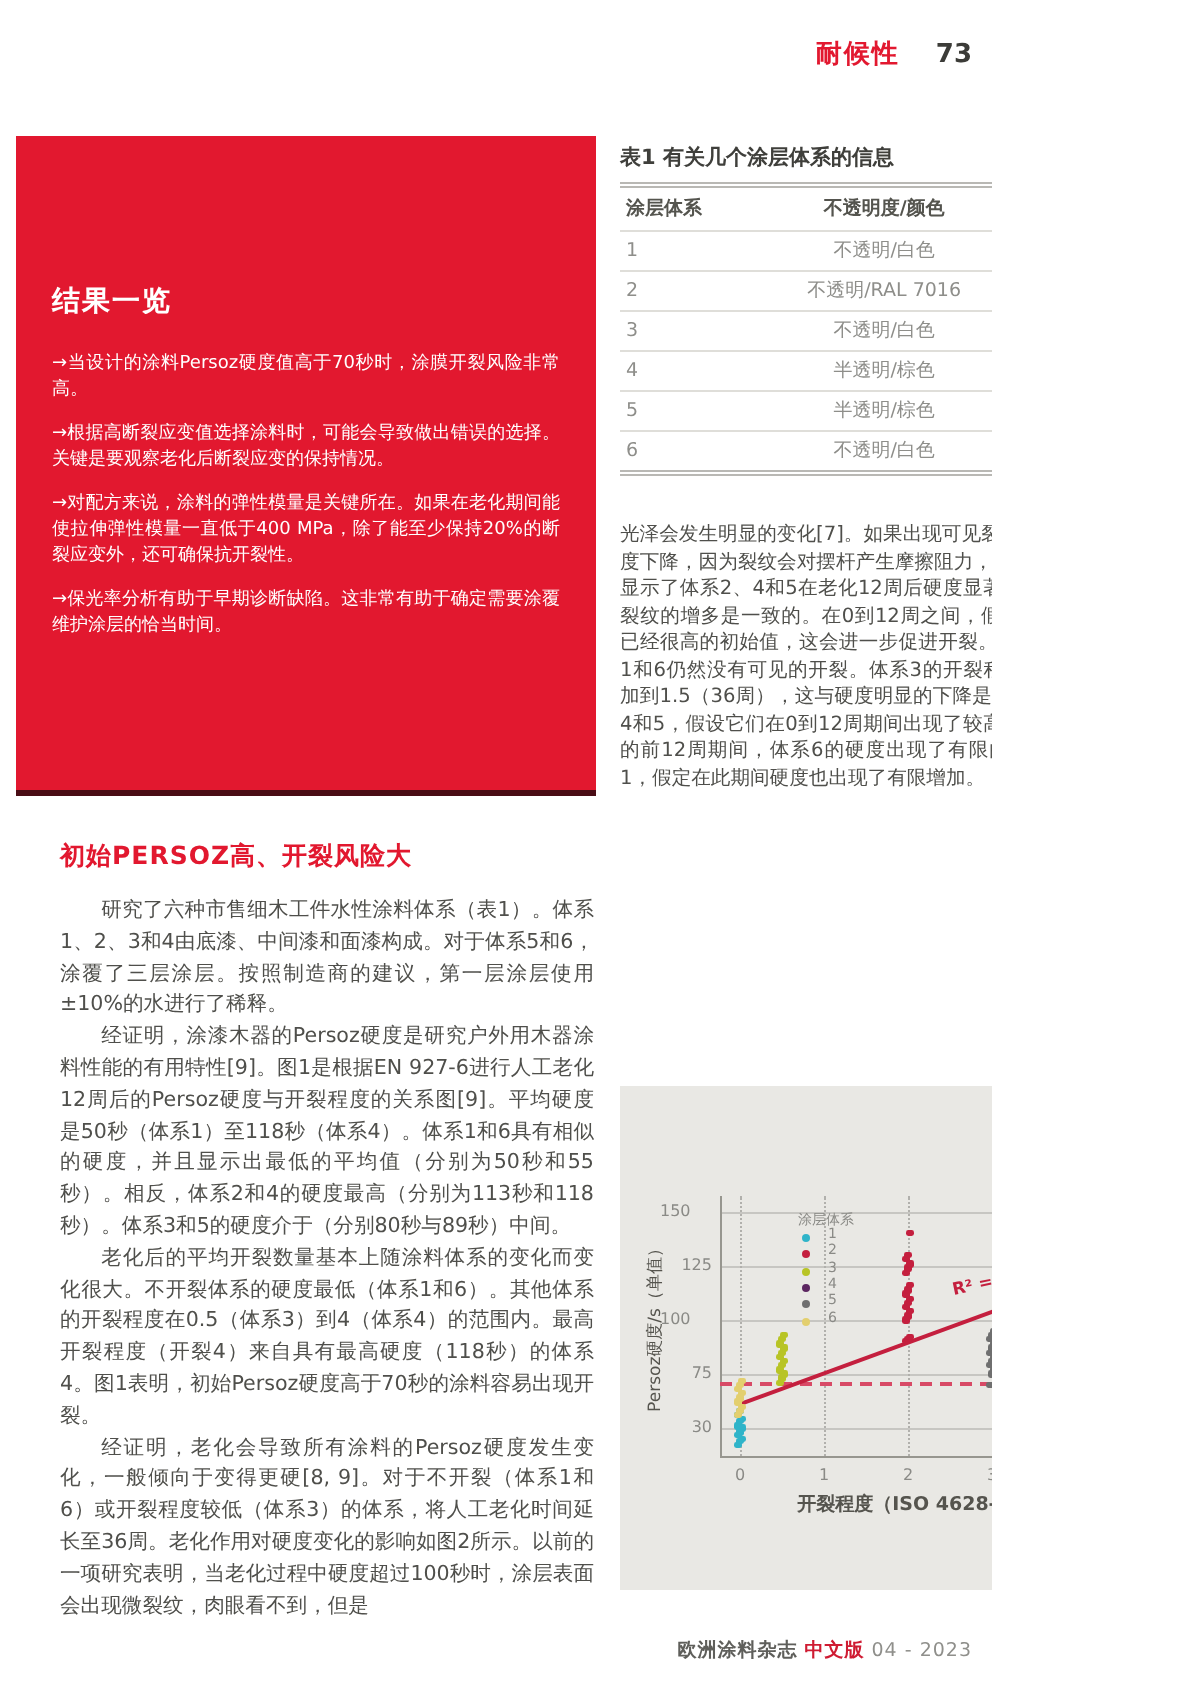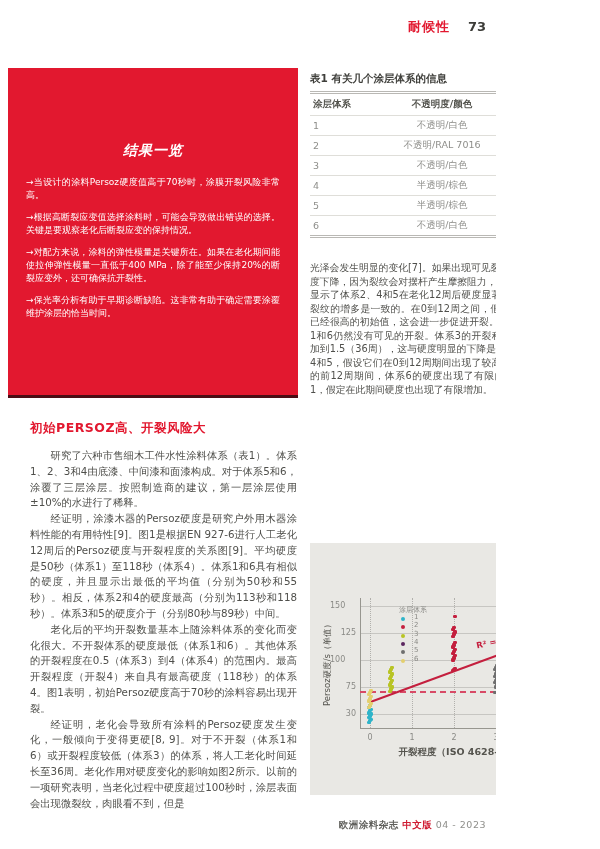--- a/index.html
+++ b/index.html
@@ -5,21 +5,21 @@
   html,body{margin:0;padding:0;background:#fff;}
   .page{position:relative;width:496px;height:849px;background:#ffffff;overflow:hidden;
         font-family:"DejaVu Sans","Liberation Sans",sans-serif;}
   
   .hdr{position:absolute;top:18px;right:10px;display:flex;gap:18px;align-items:baseline;}
   .hdr-topic{color:#e2182f;font-weight:bold;font-size:13px;letter-spacing:1px;}
   .hdr-page{color:#3c3c38;font-weight:bold;font-size:13px;}
   
   .sbox{position:absolute;left:8px;top:68px;width:290px;height:330px;background:#e2182f;
         border-bottom:3px solid #4a0d15;box-sizing:border-box;padding:0 18px;}
-  .sbox-title{margin-top:74px;text-align:center;color:#fff;font-weight:bold;font-size:14px;letter-spacing:1px;font-style:italic;}
+  .sbox-title{margin-top:74px;text-align:left;color:#fff;font-weight:bold;font-size:14px;letter-spacing:1px;}
   .sbox-list{margin-top:16px;}
   .bullet{margin-bottom:9px;font-size:9px;line-height:13px;color:#fff;text-align:justify;}
   
   .sec-h{position:absolute;left:30px;top:420px;color:#e2182f;font-weight:bold;font-size:12.5px;letter-spacing:0.5px;}
   .ltext{position:absolute;left:30px;top:448px;width:267px;height:362px;overflow:hidden;}
   .ltext .body-p{font-size:10.3px;line-height:15.8px;}
   .rtext{position:absolute;left:310px;top:261px;width:281px;height:244px;overflow:hidden;}
   .rtext .body-p{font-size:9.8px;line-height:13.5px;}
   .body-p{margin:0;text-align:justify;color:#4f4f4b;}
   .ind{text-indent:2em;}

